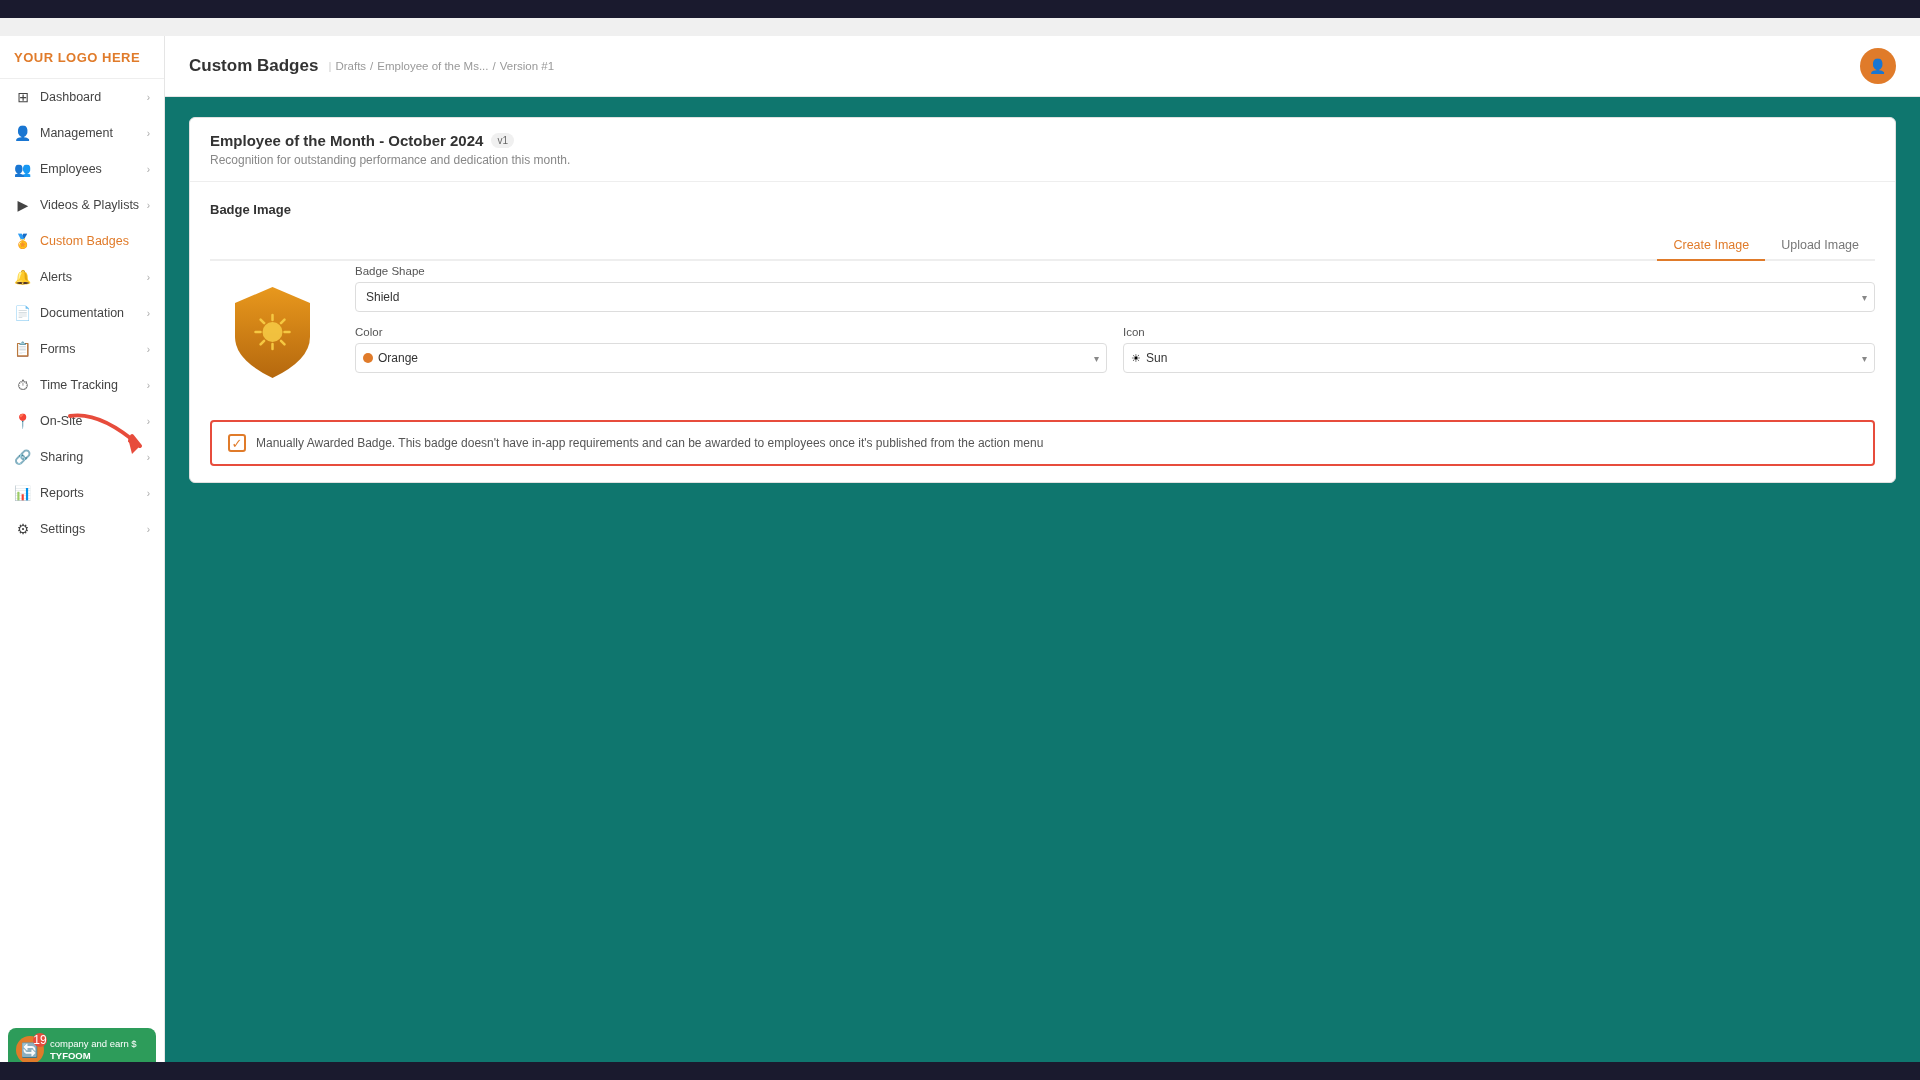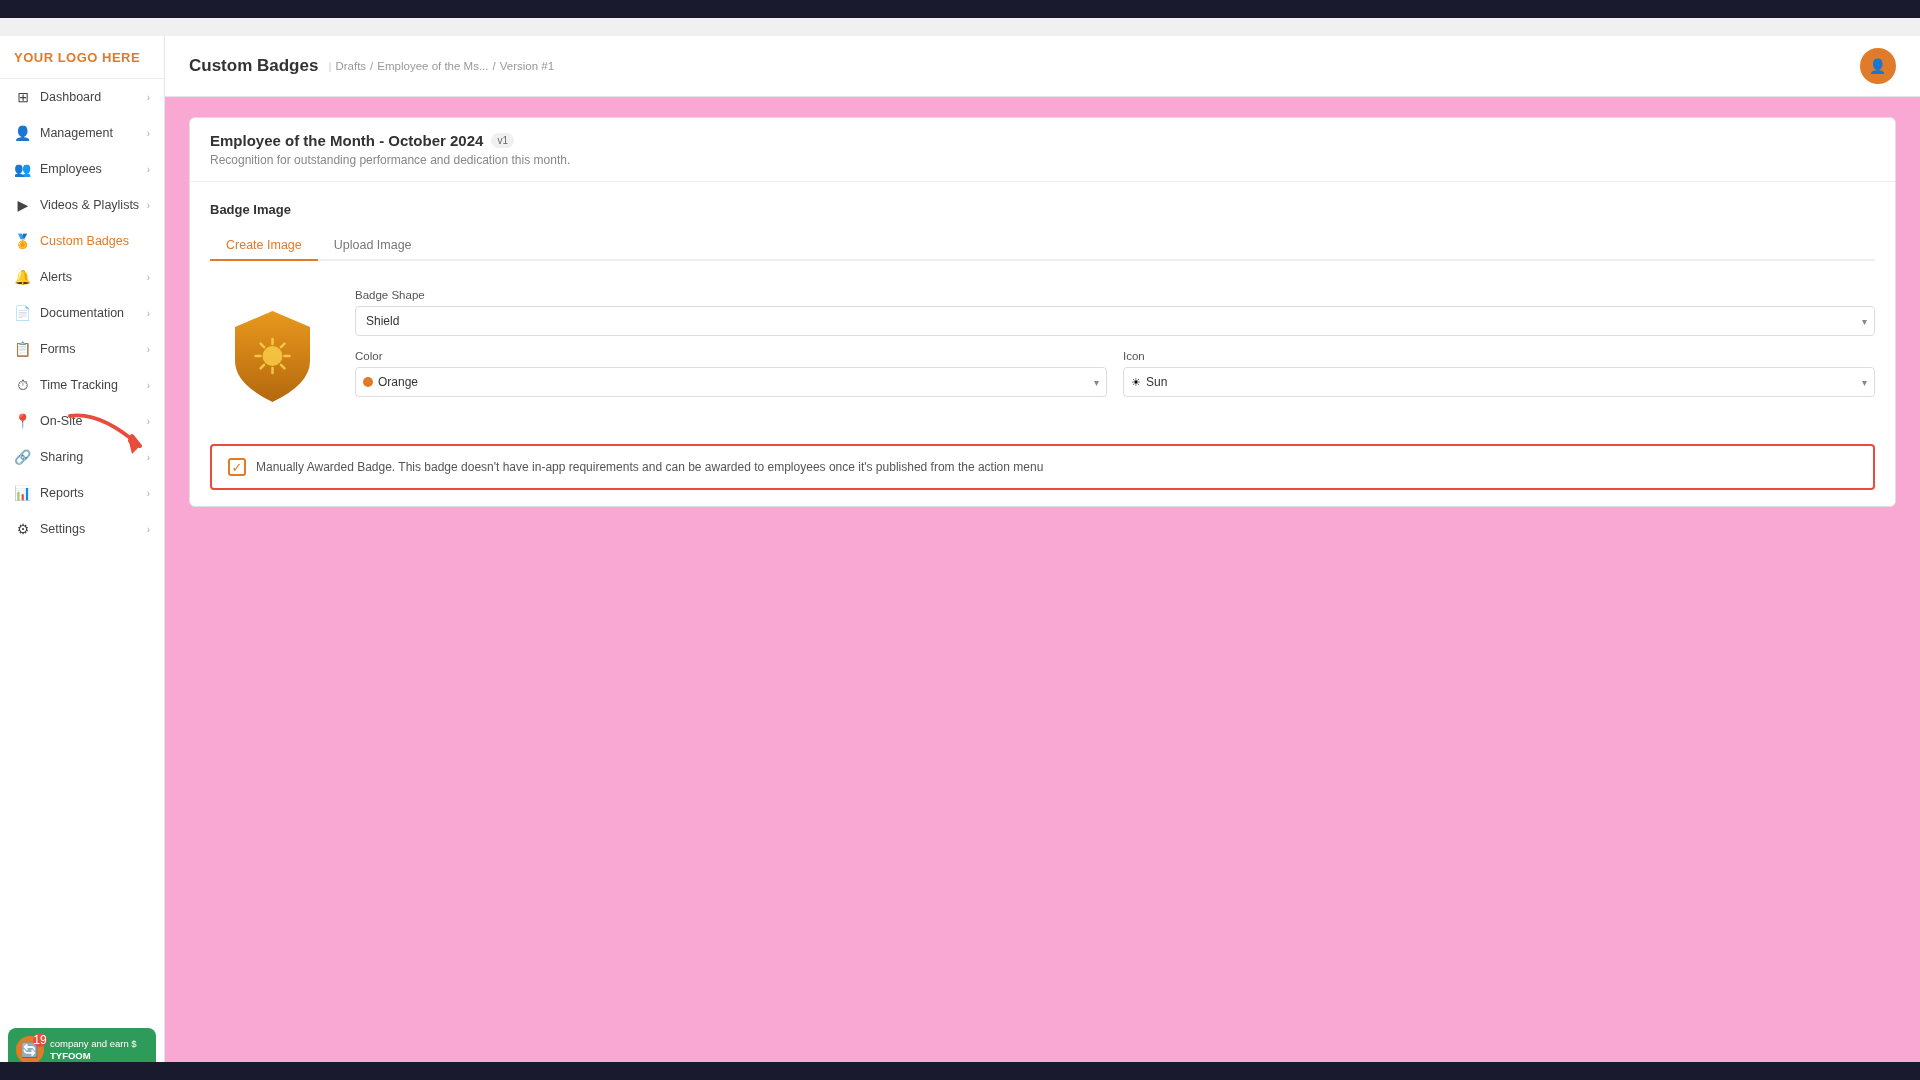--- a/index.html
+++ b/index.html
@@ -29,34 +29,34 @@
 
     
     .page-header { background: #ffffff; padding: 12px 24px; border-bottom: 1px solid #e5e5e5; display: flex; align-items: center; justify-content: space-between; }
     .page-header-left { display: flex; align-items: center; gap: 10px; }
     .page-title { font-size: 17px; font-weight: 600; color: #333; }
     .breadcrumb { font-size: 11.5px; color: #999; display: flex; align-items: center; gap: 4px; }
     .breadcrumb span { color: #999; }
     .user-avatar { width: 36px; height: 36px; background: #e07b2a; border-radius: 50%; display: flex; align-items: center; justify-content: center; color: white; font-size: 14px; cursor: pointer; }
 
     
-    .content-area { flex: 1; padding: 20px 24px; overflow-y: auto; background: #f9a8d4; }
+    .content-area { flex: 1; padding: 20px 24px; overflow-y: auto; background: #0f766e; }
 
     
     .badge-card { background: #ffffff; border-radius: 6px; border: 1px solid #e0e0e0; overflow: hidden; }
     .badge-header { padding: 14px 20px; border-bottom: 1px solid #eee; }
     .badge-title-row { display: flex; align-items: center; gap: 8px; margin-bottom: 4px; }
     .badge-title { font-size: 15px; font-weight: 600; color: #333; }
     .version-tag { font-size: 10px; background: #f0f0f0; color: #666; padding: 2px 6px; border-radius: 10px; }
     .badge-desc { font-size: 12px; color: #888; }
     .badge-body { padding: 20px; }
     .section-title { font-size: 13px; font-weight: 600; color: #333; margin-bottom: 14px; }
 
     
-    .tabs { display: flex; gap: 0; margin-bottom: 28px; border-bottom: 2px solid #eee; }
+    .tabs { display: flex; gap: 0; margin-bottom: 4px; border-bottom: 2px solid #eee; justify-content: flex-end; }
     .tab { padding: 7px 16px; font-size: 12.5px; cursor: pointer; color: #777; border-bottom: 2px solid transparent; margin-bottom: -2px; }
     .tab.active { color: #e07b2a; border-bottom-color: #e07b2a; font-weight: 500; }
 
     
     .form-group { margin-bottom: 14px; }
     .form-label { font-size: 11.5px; color: #555; margin-bottom: 5px; display: block; font-weight: 500; }
     .form-row { display: flex; gap: 16px; }
     .form-col { flex: 1; }
     .select-wrapper { position: relative; }
     .select-field { width: 100%; padding: 7px 28px 7px 10px; border: 1px solid #ddd; border-radius: 4px; font-size: 12px; color: #333; background: #fff; appearance: none; cursor: pointer; }

